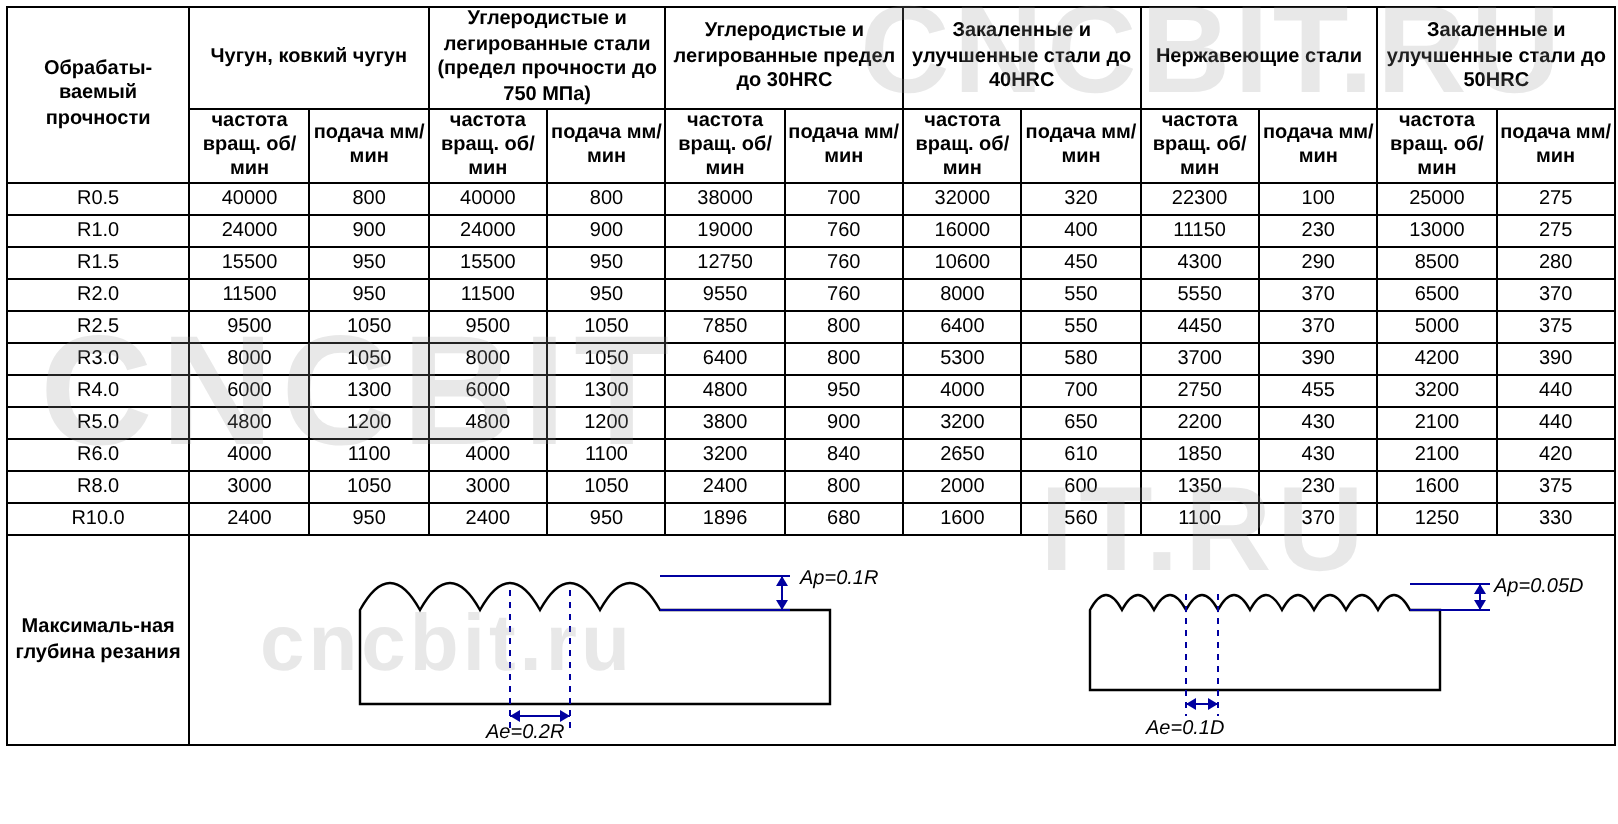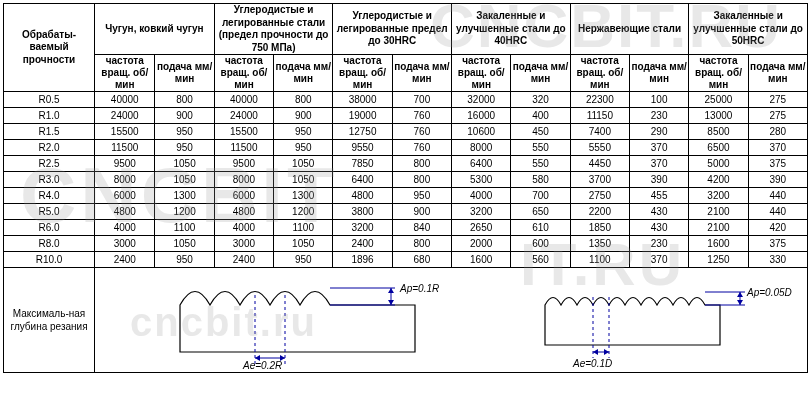--- a/index.html
+++ b/index.html
@@ -65,21 +65,21 @@
     font-size:11px;
     height:15px;
   }
   td.val{
     font-size:10.5px;
     height:15px;
     background:#ffffff;
   }
   .diagcell{
     background:#cfe9ef;
-    font-weight:normal;
+    font-weight:bold;
     font-size:11px;
     line-height:1.3;
     padding:2px;
   }
   .diagwrap{
     background:#ffffff;
     position:relative;
     height:104px;
     font-style:italic;
   }
@@ -173,21 +173,21 @@
       <tr>
         <td class="rowhdr">R1.5</td>
         <td class="val">15500</td>
         <td class="val">950</td>
         <td class="val">15500</td>
         <td class="val">950</td>
         <td class="val">12750</td>
         <td class="val">760</td>
         <td class="val">10600</td>
         <td class="val">450</td>
-        <td class="val">7400</td>
+        <td class="val">4300</td>
         <td class="val">290</td>
         <td class="val">8500</td>
         <td class="val">280</td>
       </tr>
       <tr>
         <td class="rowhdr">R2.0</td>
         <td class="val">11500</td>
         <td class="val">950</td>
         <td class="val">11500</td>
         <td class="val">950</td>

